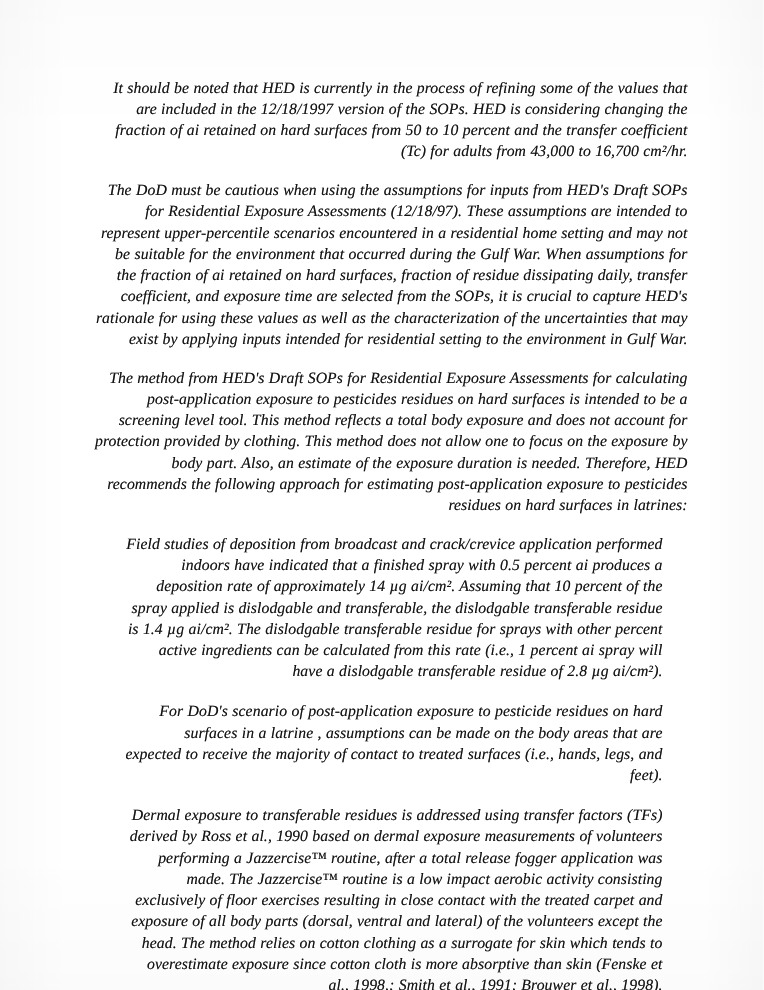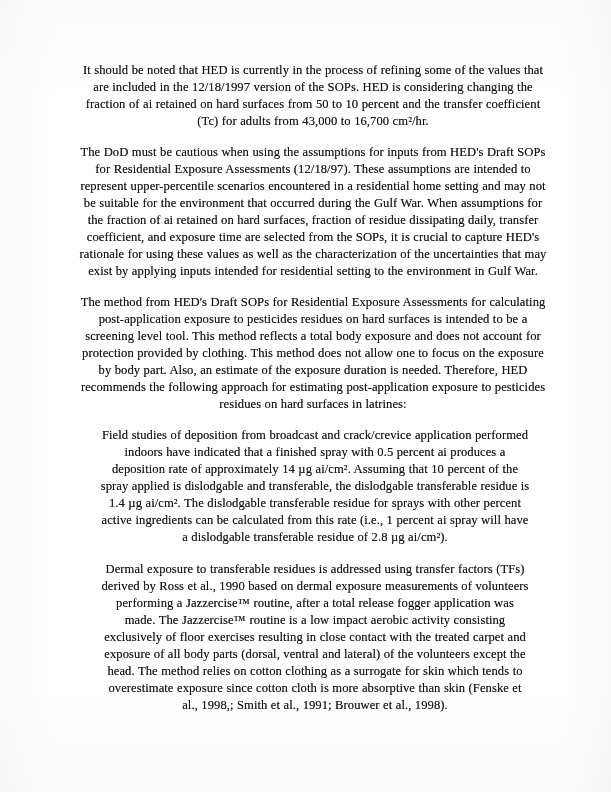--- a/index.html
+++ b/index.html
@@ -34,26 +34,27 @@
   .text-body {
     position: absolute;
     left: 76px;
     top: 62px;
     width: 474px;
   }
   p.para {
     margin: 0 0 14px 0;
     font-size: 12.6px;
     line-height: 17.0px;
-    text-align: center;
+    text-align: right;
     color: #141414;
     letter-spacing: 0.005em;
     word-spacing: 0.02em;
     
     text-shadow: 0 0 0.45px rgba(20,20,20,0.55);
+    font-style: italic;
   }
   .indent-block {
     margin-left: 24px;
     width: 430px;
   }
   .indent-block p.para {
     margin-bottom: 15px;
   }
   .page-number {
     position: absolute;
@@ -79,20 +80,21 @@
     <p class="para">It should be noted that HED is currently in the process of refining some of the values that are included in the 12/18/1997 version of the SOPs.  HED is considering changing the fraction of ai retained on hard surfaces from 50  to 10 percent and the transfer coefficient (Tc) for adults from 43,000 to 16,700 cm²/hr.</p>
 
     <p class="para">The DoD must be cautious when using the assumptions for inputs from HED's Draft SOPs for Residential Exposure Assessments (12/18/97).  These assumptions are intended to represent upper-percentile scenarios encountered in a residential home setting and may not be suitable for the environment that occurred during the Gulf War.  When assumptions for the fraction of ai retained on hard surfaces, fraction of residue dissipating daily, transfer coefficient, and exposure time are selected from the SOPs, it is crucial to capture HED's rationale for using these values as well as the characterization of the uncertainties that may exist by applying inputs intended for residential setting to the environment in Gulf War.</p>
 
     <p class="para">The method from HED's Draft SOPs for Residential Exposure Assessments for calculating post-application exposure to pesticides residues on hard surfaces is intended to be a screening level tool.  This method reflects a total body exposure and does not account for protection provided by clothing. This method does not allow one to focus on the exposure by body part. Also, an estimate of the exposure duration is needed.   Therefore, HED recommends the following approach for estimating post-application exposure to pesticides residues on hard surfaces in latrines:</p>
 
     <div class="indent-block">
 
       <p class="para">Field studies of deposition from broadcast and crack/crevice application performed indoors have indicated that a finished spray with 0.5 percent ai produces a deposition rate of approximately 14 µg ai/cm².  Assuming that 10 percent of the spray applied is dislodgable and transferable, the dislodgable transferable residue is 1.4 µg ai/cm².  The dislodgable transferable residue for sprays with other percent active ingredients can be calculated from this rate (i.e., 1 percent  ai spray will have a dislodgable transferable residue of  2.8  µg ai/cm²).</p>
 
+      <p class="para">For DoD's scenario of post-application exposure to pesticide residues on hard surfaces in a latrine , assumptions can be made on the body areas that are expected to receive the majority of contact to treated surfaces (i.e., hands, legs, and feet).</p>
 
       <p class="para">Dermal exposure to transferable residues is addressed using transfer factors (TFs) derived by Ross et al., 1990 based on dermal exposure measurements of volunteers performing a Jazzercise™ routine, after a total release fogger application was made.  The Jazzercise™ routine is a low impact aerobic activity consisting exclusively of floor exercises resulting in close contact with the treated carpet and exposure of all body parts (dorsal, ventral and lateral) of the volunteers except the head.  The method relies on cotton clothing as a surrogate for skin which tends to overestimate exposure since cotton cloth is more absorptive than skin (Fenske et al., 1998,; Smith et al., 1991; Brouwer et al., 1998).</p>
 
     </div>
 
   </div>
 
 
 </div>
 

